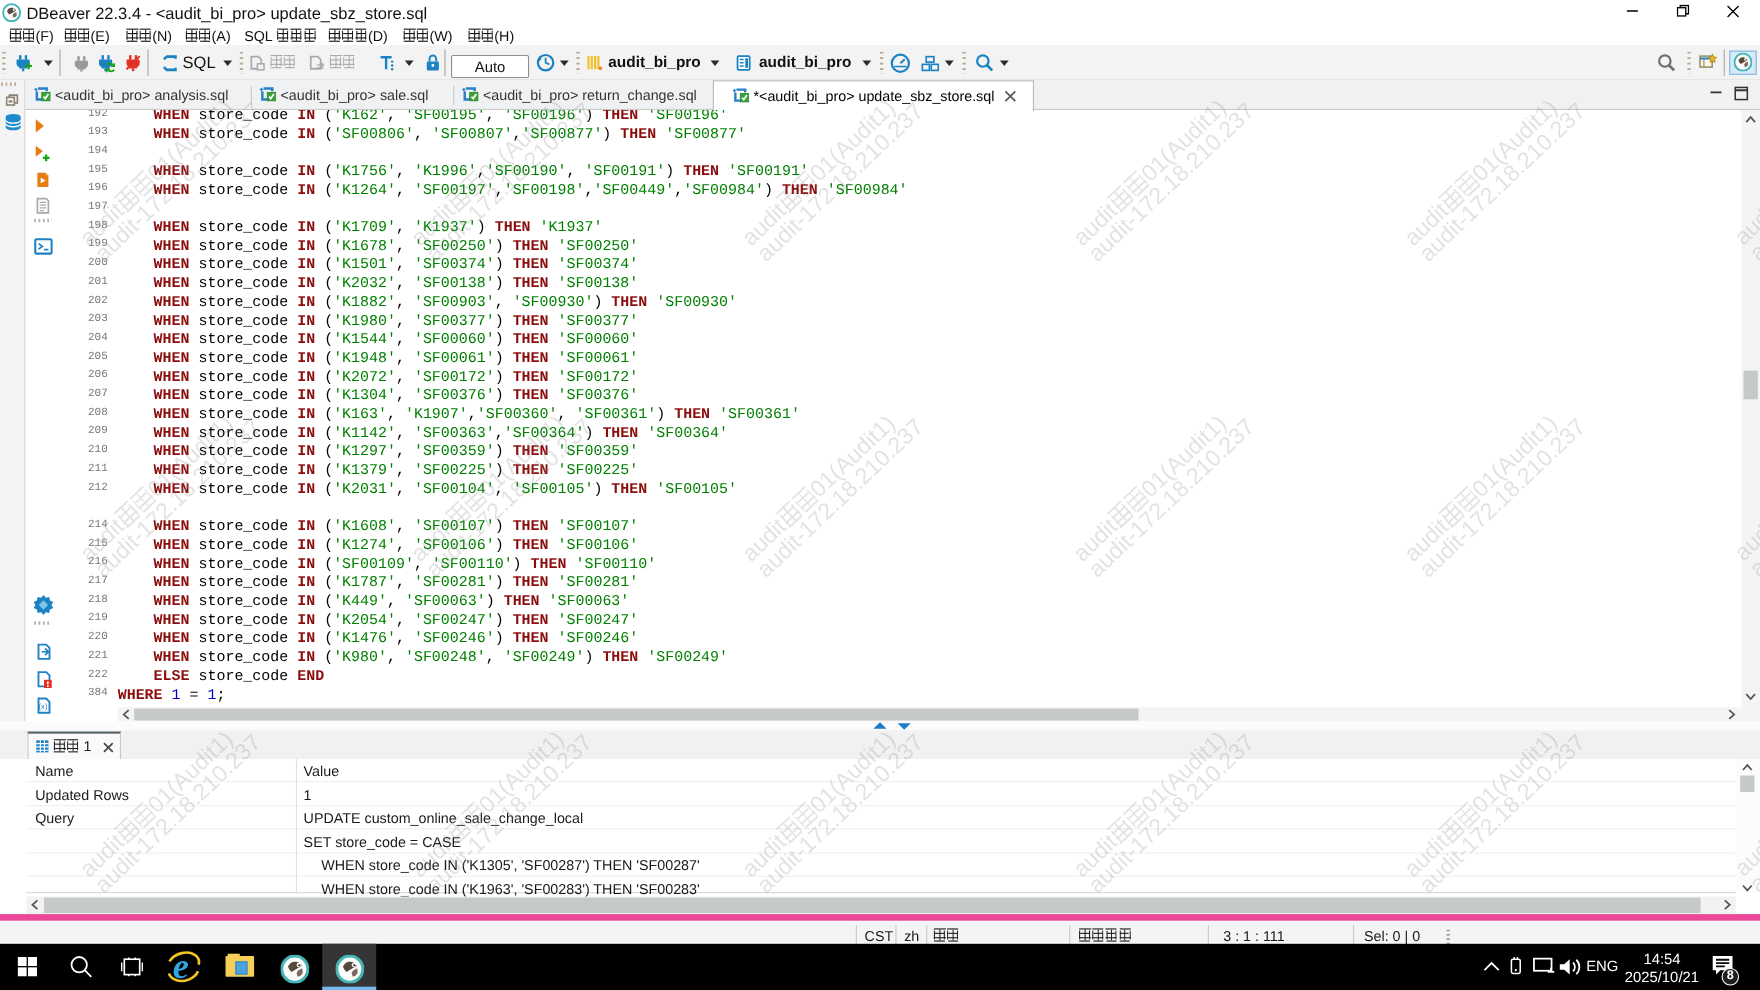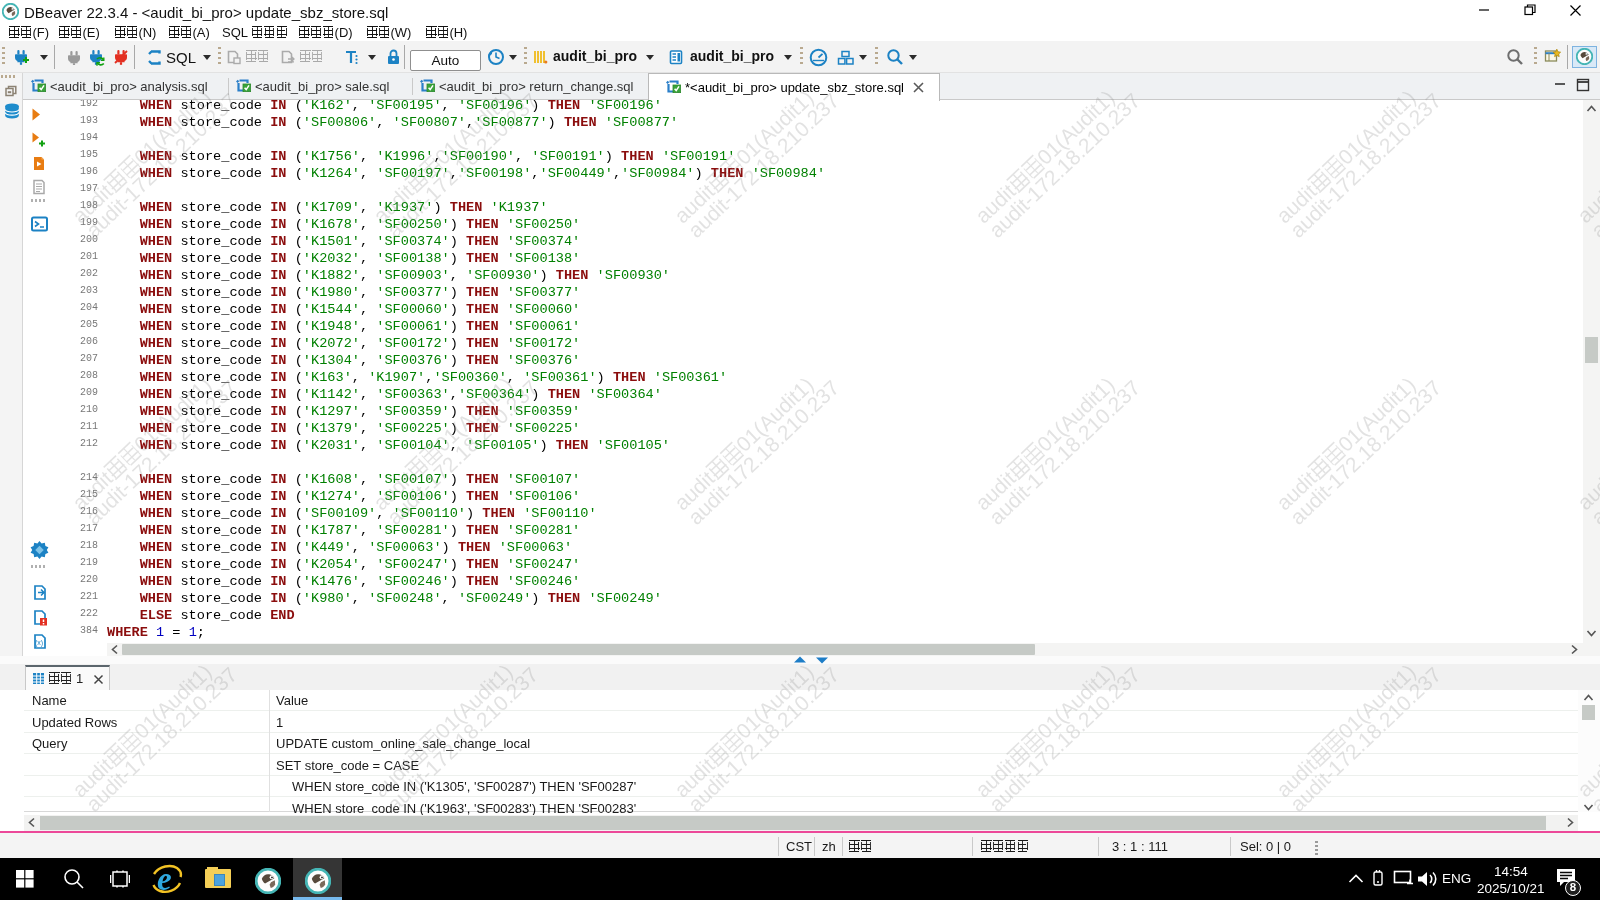--- a/index.html
+++ b/index.html
@@ -53,21 +53,21 @@
 #grid{position:absolute;left:24px;top:690px;width:1554px;height:122px;background:#fff;font-size:13px;color:#1a1a1a;border-bottom:1px solid #d8d8d8}
 .grow{position:absolute;left:0;width:1554px;height:21px;border-bottom:1px solid #edf0ed}
 .gl{position:absolute;left:8px;top:3px;white-space:nowrap}
 .gv{position:absolute;left:252px;top:3px;white-space:nowrap}
 #gridvline{position:absolute;left:269px;top:690px;width:1px;height:122px;background:#e0e0e0}
 #res-hscroll{position:absolute;left:24px;top:815px;width:1554px;height:16px;background:#f2f2f1}
 #res-hthumb{position:absolute;left:16px;top:1px;width:1506px;height:14px;background:#c6cac6}
 #res-vscroll{position:absolute;left:1578px;top:690px;width:22px;height:122px;background:#fcfcfc}
 #res-vthumb{position:absolute;left:4px;top:15px;width:13px;height:15px;background:#c6cac6}
 
-#statusbar{position:absolute;left:0;top:831px;width:1600px;height:27px;background:#f4f4f4;border-top:2px solid #ec4899;font-size:13px;color:#1a1a1a}
+#statusbar{position:absolute;left:0;top:831px;width:1600px;height:27px;background:#f4f4f4;border-top:6px solid #ec4899;font-size:13px;color:#1a1a1a}
 .ssep{position:absolute;top:4px;width:1px;height:19px;background:#c9c9c9}
 .stx{position:absolute;top:6px;white-space:nowrap}
 
 #taskbar{position:absolute;left:0;top:858px;width:1600px;height:42px;background:#000;color:#fff}
 #activeapp{position:absolute;left:293px;top:0;width:49px;height:42px;background:#353535;border-bottom:3px solid #76b9ed}
 
 #wm{position:absolute;left:0;top:0;width:1600px;height:900px;pointer-events:none;z-index:99;color:#8a8a8a;opacity:.24}
 .wmc{position:absolute;width:0;height:0}
 .wblk{position:absolute;left:-13px;top:112px;transform:rotate(-43.4deg);transform-origin:0 0;font-size:21px;line-height:20px;white-space:nowrap}
 </style></head>

